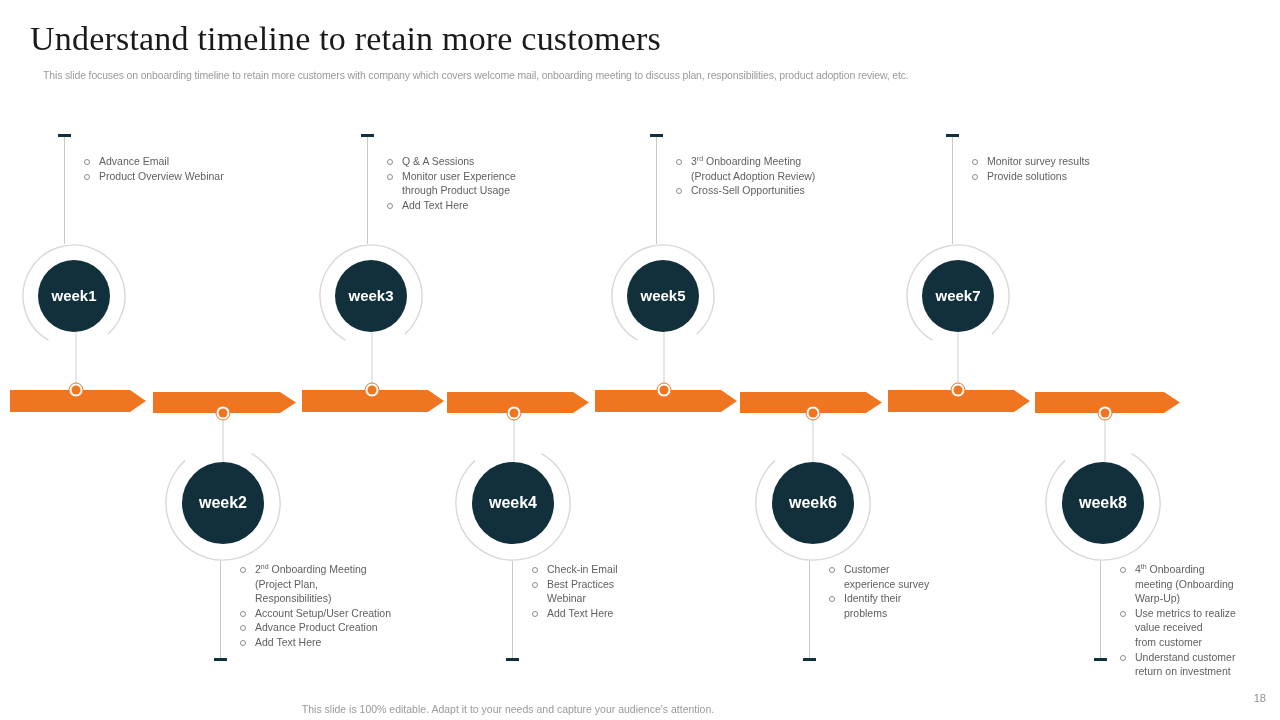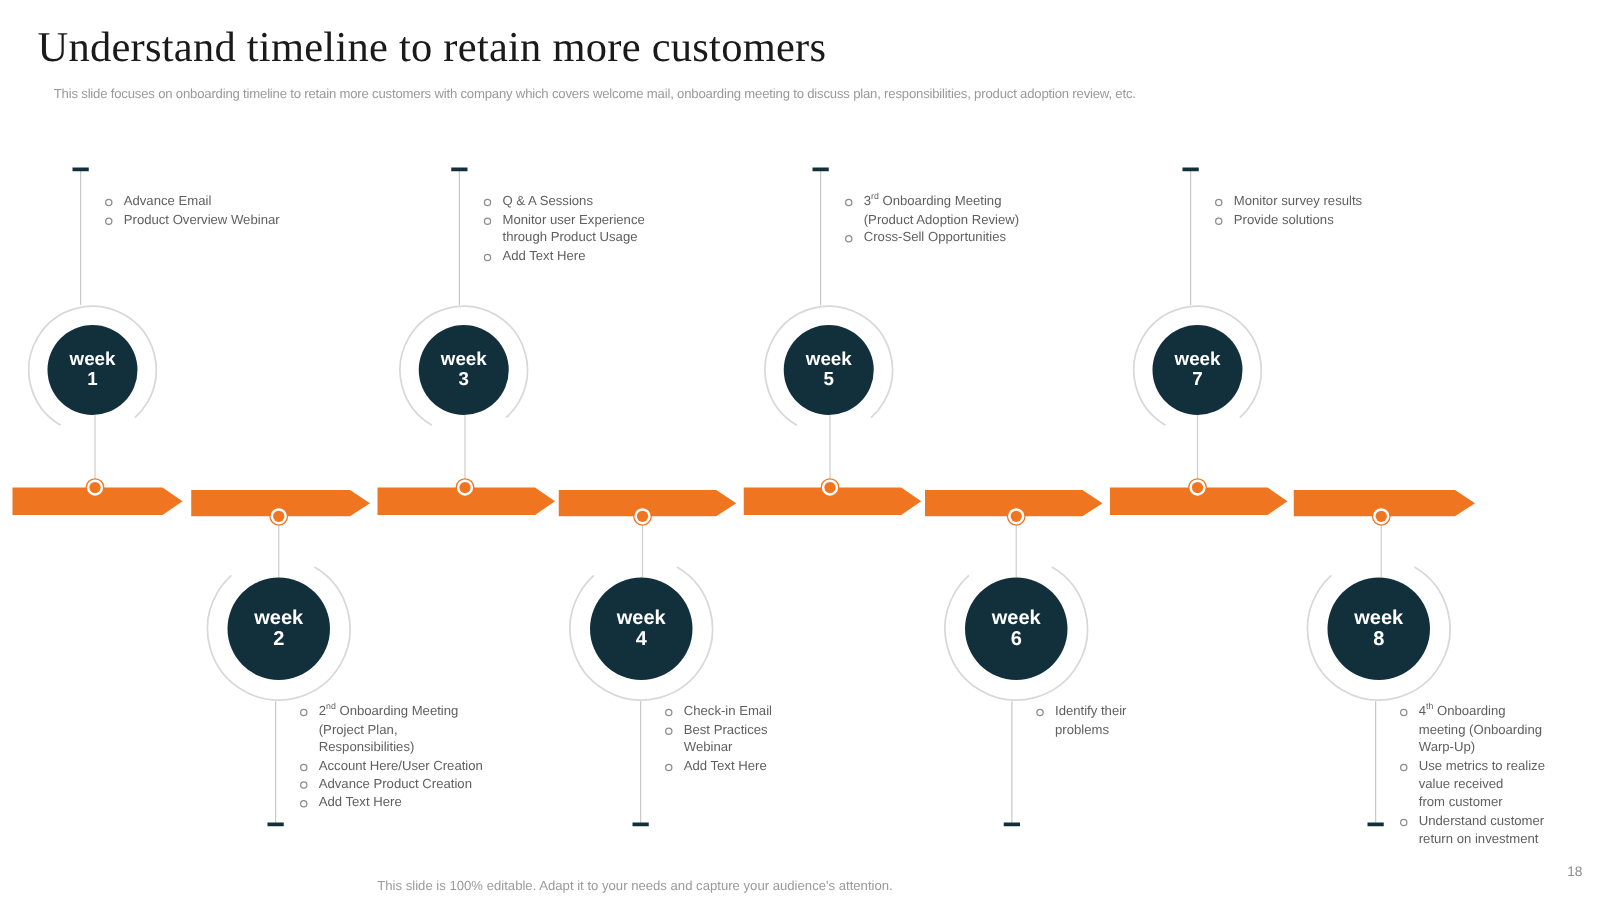--- a/index.html
+++ b/index.html
@@ -45,21 +45,21 @@
   .bar-layer { position: absolute; left: 0; top: 0; width: 1280px; height: 720px; }
 
   
   .node { position: absolute; }
   .disc {
     position: absolute;
     border-radius: 50%;
     background: #12303c;
     color: #ffffff;
     display: flex;
-    flex-direction: column;
+    flex-direction: row;
     align-items: center;
     justify-content: center;
     font-weight: bold;
     line-height: 1.08;
     text-align: center;
   }
   .disc .w-label { display: block; }
   .disc .w-num   { display: block; }
 
   
@@ -248,21 +248,21 @@
           <li>Product Overview Webinar</li>
         </ul>
       </div>
       <div class="stem" style="left: 64px; top: 136px; height: 108px;"></div>
       <div class="cap" style="left: 58px; background: rgb(18, 48, 60); top: 134px;"></div>
       <div class="blist" style="left: 238px; top: 562px; width: 215px;">
         <ul>
           <li>2<span class="sup">nd</span> Onboarding Meeting
 (Project Plan,
 Responsibilities)</li>
-          <li>Account Here/User Creation</li>
+          <li>Account Setup/User Creation</li>
           <li>Advance Product Creation</li>
           <li>Add Text Here</li>
         </ul>
       </div>
       <div class="stem" style="left: 220px; top: 561px; height: 99px;"></div>
       <div class="cap" style="left: 214px; background: rgb(18, 48, 60); top: 658px;"></div>
       <div class="blist" style="left: 385px; top: 154px; width: 215px;">
         <ul>
           <li>Q &amp; A Sessions</li>
           <li>Monitor user Experience
@@ -286,20 +286,22 @@
         <ul>
           <li>3<span class="sup">rd</span> Onboarding Meeting
 (Product Adoption Review)</li>
           <li>Cross-Sell Opportunities</li>
         </ul>
       </div>
       <div class="stem" style="left: 656px; top: 136px; height: 108px;"></div>
       <div class="cap" style="left: 650px; background: rgb(18, 48, 60); top: 134px;"></div>
       <div class="blist" style="left: 827px; top: 562px; width: 180px;">
         <ul>
+          <li>Customer
+experience survey</li>
           <li>Identify their
 problems</li>
         </ul>
       </div>
       <div class="stem" style="left: 809px; top: 561px; height: 99px;"></div>
       <div class="cap" style="left: 803px; background: rgb(18, 48, 60); top: 658px;"></div>
       <div class="blist" style="left: 970px; top: 154px; width: 200px;">
         <ul>
           <li>Monitor survey results</li>
           <li>Provide solutions</li>

